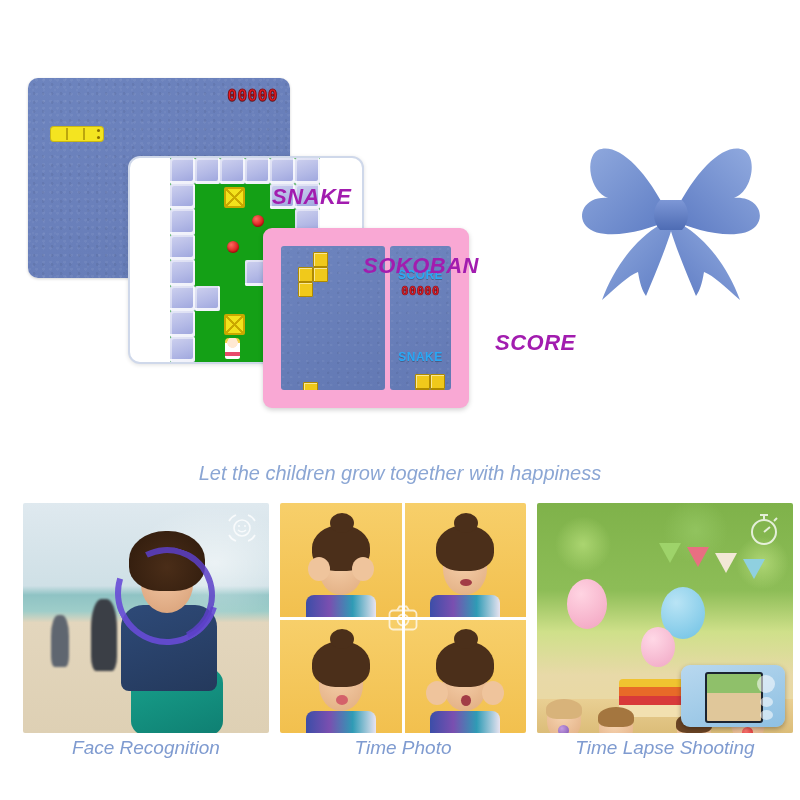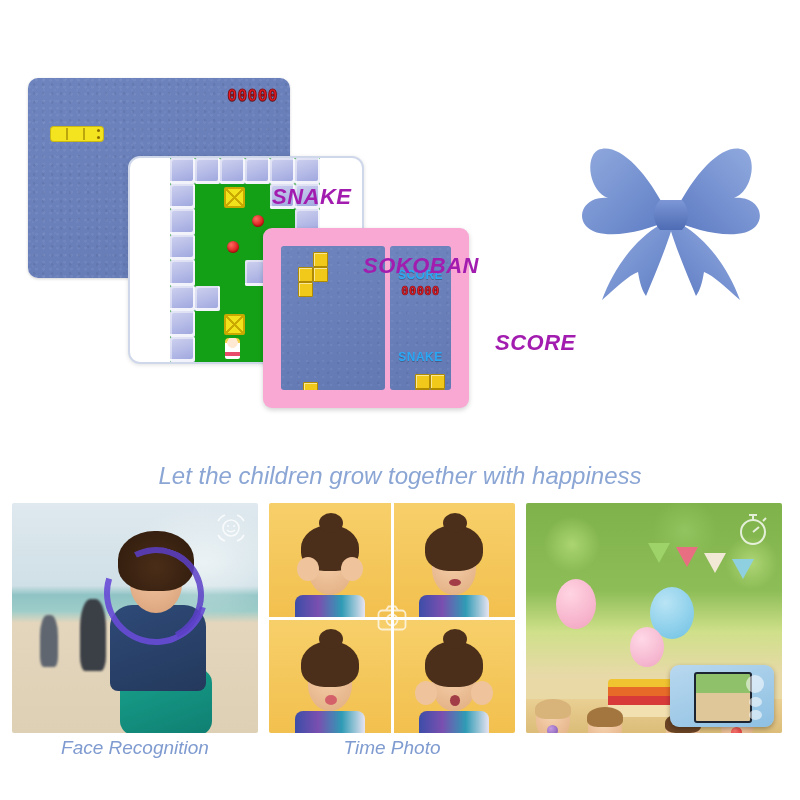--- a/index.html
+++ b/index.html
@@ -16,21 +16,21 @@
   
   .h-main{
     position:absolute;width:100%;text-align:center;
     font-size:30px;font-weight:bold;font-style:italic;
     color:#5b8fd4;letter-spacing:-0.3px;
   }
   #title-games{top:28px;}
   #title-record{top:421px;font-size:29px;}
   .h-sub{
     position:absolute;width:100%;text-align:center;
-    top:462px;font-size:24px;font-style:italic;color:#8ba6d4;
+    top:462px;font-size:20px;font-style:italic;color:#8ba6d4;
   }
 
   
   .games-zone{position:absolute;left:0;top:70px;width:632px;height:345px;}
 
   .game-card{position:absolute;border-radius:10px;}
 
   
   #snake-card{
     left:28px;top:8px;width:262px;height:200px;
@@ -146,21 +146,21 @@
     color:#a21caf;letter-spacing:.5px;
   }
   #label-snake{left:272px;top:114px;}
   #label-sokoban{left:363px;top:183px;}
   #label-tetris{left:495px;top:260px;}
 
   
   #bow{position:absolute;left:556px;top:66px;width:230px;height:170px;}
 
   
-  .photos{position:absolute;left:0;top:503px;width:632px;height:240px;}
+  .photos{position:absolute;left:11px;top:503px;width:632px;height:240px;}
   .photo-cell{position:absolute;top:0;width:246px;height:230px;}
   #cell-face{left:12px;}
   #cell-burst{left:269px;}
   #cell-time{left:526px;width:256px;}
   .photo{
     position:relative;width:100%;height:100%;overflow:hidden;
     border-radius:2px;
   }
   .caption{
     position:absolute;top:234px;width:100%;text-align:center;
@@ -510,16 +510,17 @@
         <div class="ov-icon" style="right:12px;top:8px;">
           <svg width="34" height="36" viewBox="0 0 34 36" fill="none" stroke="#ffffff" stroke-width="2" opacity="0.92">
             <circle cx="17" cy="21" r="12"></circle>
             <path d="M13 4 h8"></path>
             <path d="M17 4 v5"></path>
             <path d="M27 10 l3 -3"></path>
             <path d="M17 21 l6 -5"></path>
           </svg>
         </div>
       </div>
+      <div class="caption">Time Lapse Shooting</div>
     </div>
 
   </div>
 </div>
 
 </body></html>

